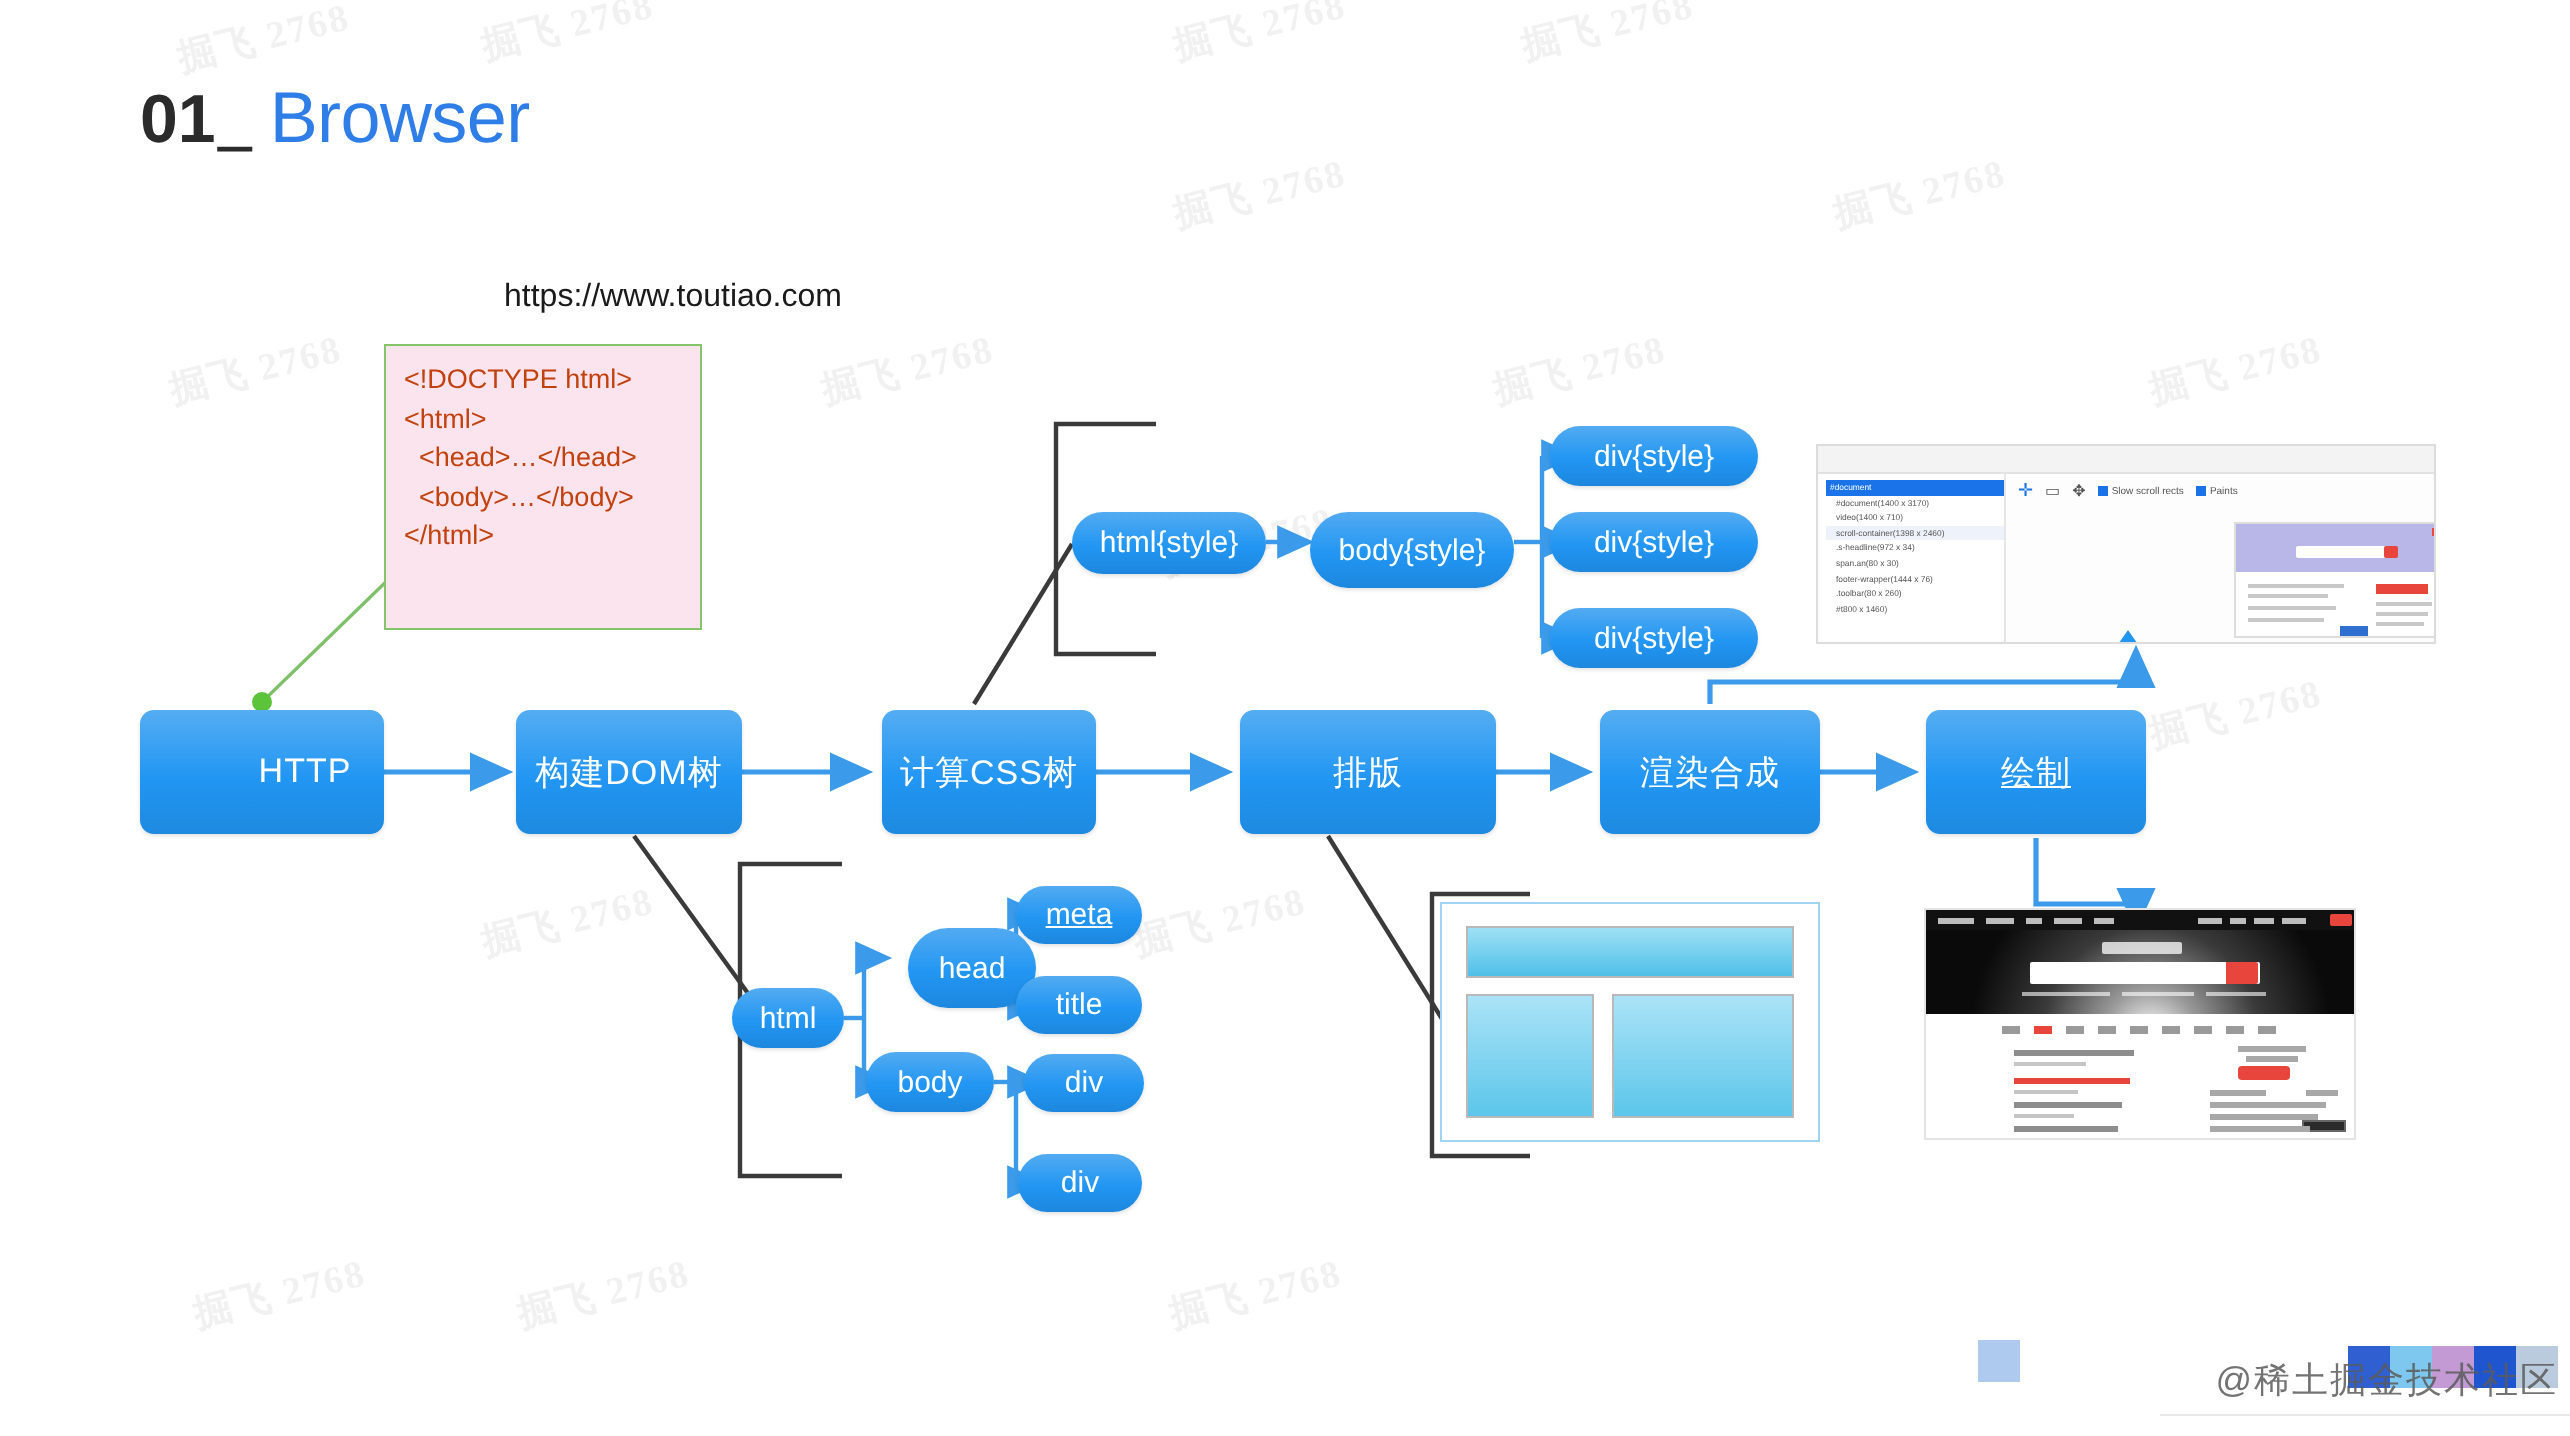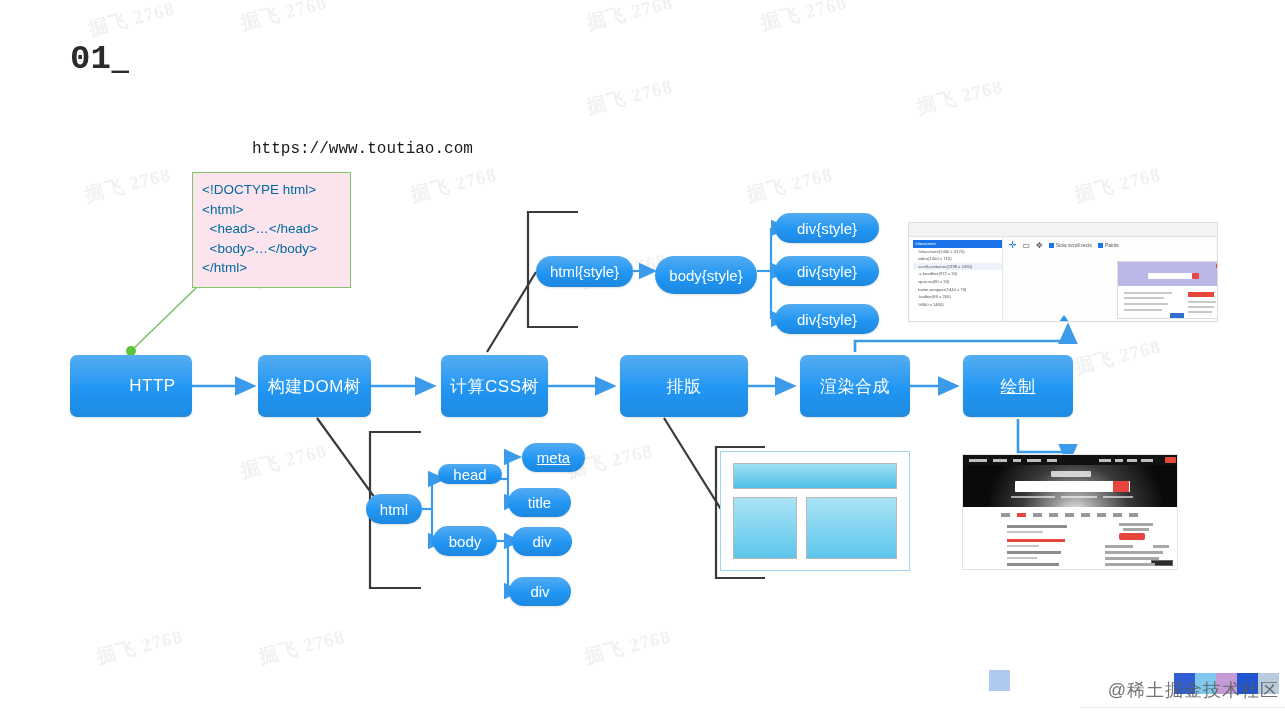--- a/index.html
+++ b/index.html
@@ -26,53 +26,53 @@
     white-space: nowrap;
     letter-spacing: 1px;
   }
 
   
   #title-block {
     position: absolute; left: 70px; top: 38px;
     display: flex; align-items: baseline;
   }
   #title-num {
-    font-family: Liberation Mono, monospace;
+    font-family: Liberation Sans, sans-serif;
     font-weight: 700; font-size: 34px; color: #2b2b2b;
     letter-spacing: 0px;
   }
   #title-underscore {
     font-family: "Liberation Serif", serif;
     font-weight: 700; font-size: 34px; color: #2b2b2b;
     margin-left: 1px; margin-right: 9px;
   }
   #title-main {
     font-family: "Liberation Sans", sans-serif;
     font-size: 36px; color: #2f7ee8; font-weight: 400;
     letter-spacing: -0.3px;
   }
 
   
   #url-text {
     position: absolute; left: 252px; top: 140px;
     font-size: 16px; color: #1a1a1a;
-    font-family: Liberation Mono, monospace;
+    font-family: Liberation Sans, sans-serif;
   }
 
   
   #code-box {
     position: absolute; left: 192px; top: 172px;
-    width: 159px; height: 116px;
+    width: 159px; height: 143px;
     background: #fbe4ee;
     border: 1px solid #86c46a;
     padding: 7px 0 0 9px;
     font-family: "Liberation Sans", sans-serif;
     font-size: 13.5px;
     line-height: 19.6px;
-    color: #0369a1;
+    color: #c2410c;
   }
   #code-box div { white-space: pre; }
 
   
   #wires { position: absolute; left:0; top:0; width:1285px; height:718px; }
 
   
   .flowbox {
     position: absolute;
     height: 62px;
@@ -287,20 +287,21 @@
   <line x1="508" y1="502" x2="519" y2="502" stroke="#3b9bea" stroke-width="2.2" marker-end="url(#ah)"></line>
   <path d="M497,541 L508,541" fill="none" stroke="#3b9bea" stroke-width="2.2"></path>
   <path d="M508,541 L508,591" fill="none" stroke="#3b9bea" stroke-width="2.2"></path>
   <line x1="508" y1="541" x2="519" y2="541" stroke="#3b9bea" stroke-width="2.2" marker-end="url(#ah)"></line>
   <line x1="508" y1="591" x2="519" y2="591" stroke="#3b9bea" stroke-width="2.2" marker-end="url(#ah)"></line>
 </svg>
 
 <div id="title-block">
   <span id="title-num">01</span>
   <span id="title-underscore">_</span>
+  <span id="title-main">Browser</span>
 </div>
 
 <div id="url-text">https://www.toutiao.com</div>
 
 <div id="code-box">
   <div>&lt;!DOCTYPE html&gt;</div>
   <div>&lt;html&gt;</div>
   <div>  &lt;head&gt;…&lt;/head&gt;</div>
   <div>  &lt;body&gt;…&lt;/body&gt;</div>
   <div>&lt;/html&gt;</div>
@@ -313,23 +314,23 @@
 <div class="flowbox" style="left:800px; top:355px; width:110px;">渲染合成</div>
 <div class="flowbox" style="left:963px; top:355px; width:110px;text-decoration:underline;">绘制</div>
 
 <div class="pill" style="left:536px; top:256px; width:97px; height:31px;">html{style}</div>
 <div class="pill" style="left:655px; top:256px; width:102px; height:38px;">body{style}</div>
 <div class="pill" style="left:775px; top:213px; width:104px; height:30px;">div{style}</div>
 <div class="pill" style="left:775px; top:256px; width:104px; height:30px;">div{style}</div>
 <div class="pill" style="left:775px; top:304px; width:104px; height:30px;">div{style}</div>
 
 <div class="pill" style="left:366px; top:494px; width:56px; height:30px;">html</div>
-<div class="pill" style="left:438px; top:464px; width:64px; height:20px;">head</div>
+<div class="pill" style="left:454px; top:464px; width:64px; height:40px;">head</div>
 <div class="pill" style="left:433px; top:526px; width:64px; height:30px;">body</div>
-<div class="pill" style="left:522px; top:443px; width:63px; height:29px;text-decoration:underline;">meta</div>
+<div class="pill" style="left:508px; top:443px; width:63px; height:29px;text-decoration:underline;">meta</div>
 <div class="pill" style="left:508px; top:488px; width:63px; height:29px;">title</div>
 <div class="pill" style="left:512px; top:527px; width:60px; height:29px;">div</div>
 <div class="pill" style="left:509px; top:577px; width:62px; height:29px;">div</div>
 
 <div id="wireframe">
   <div id="wf-header"></div>
   <div id="wf-left"></div>
   <div id="wf-right"></div>
 </div>
 

